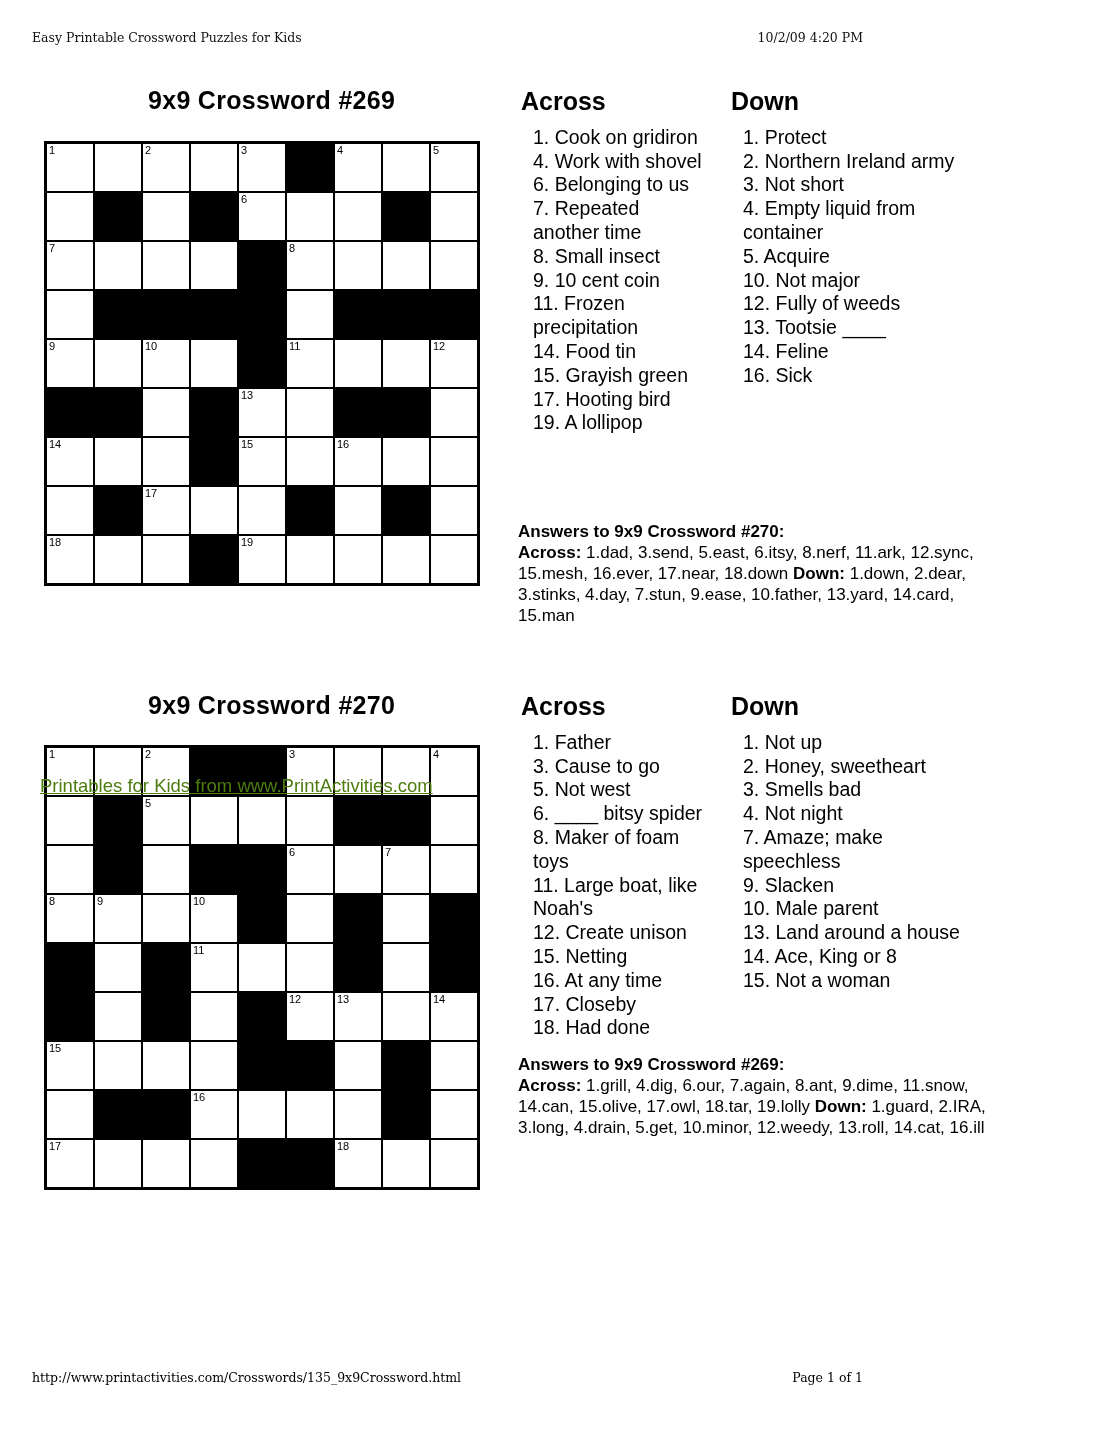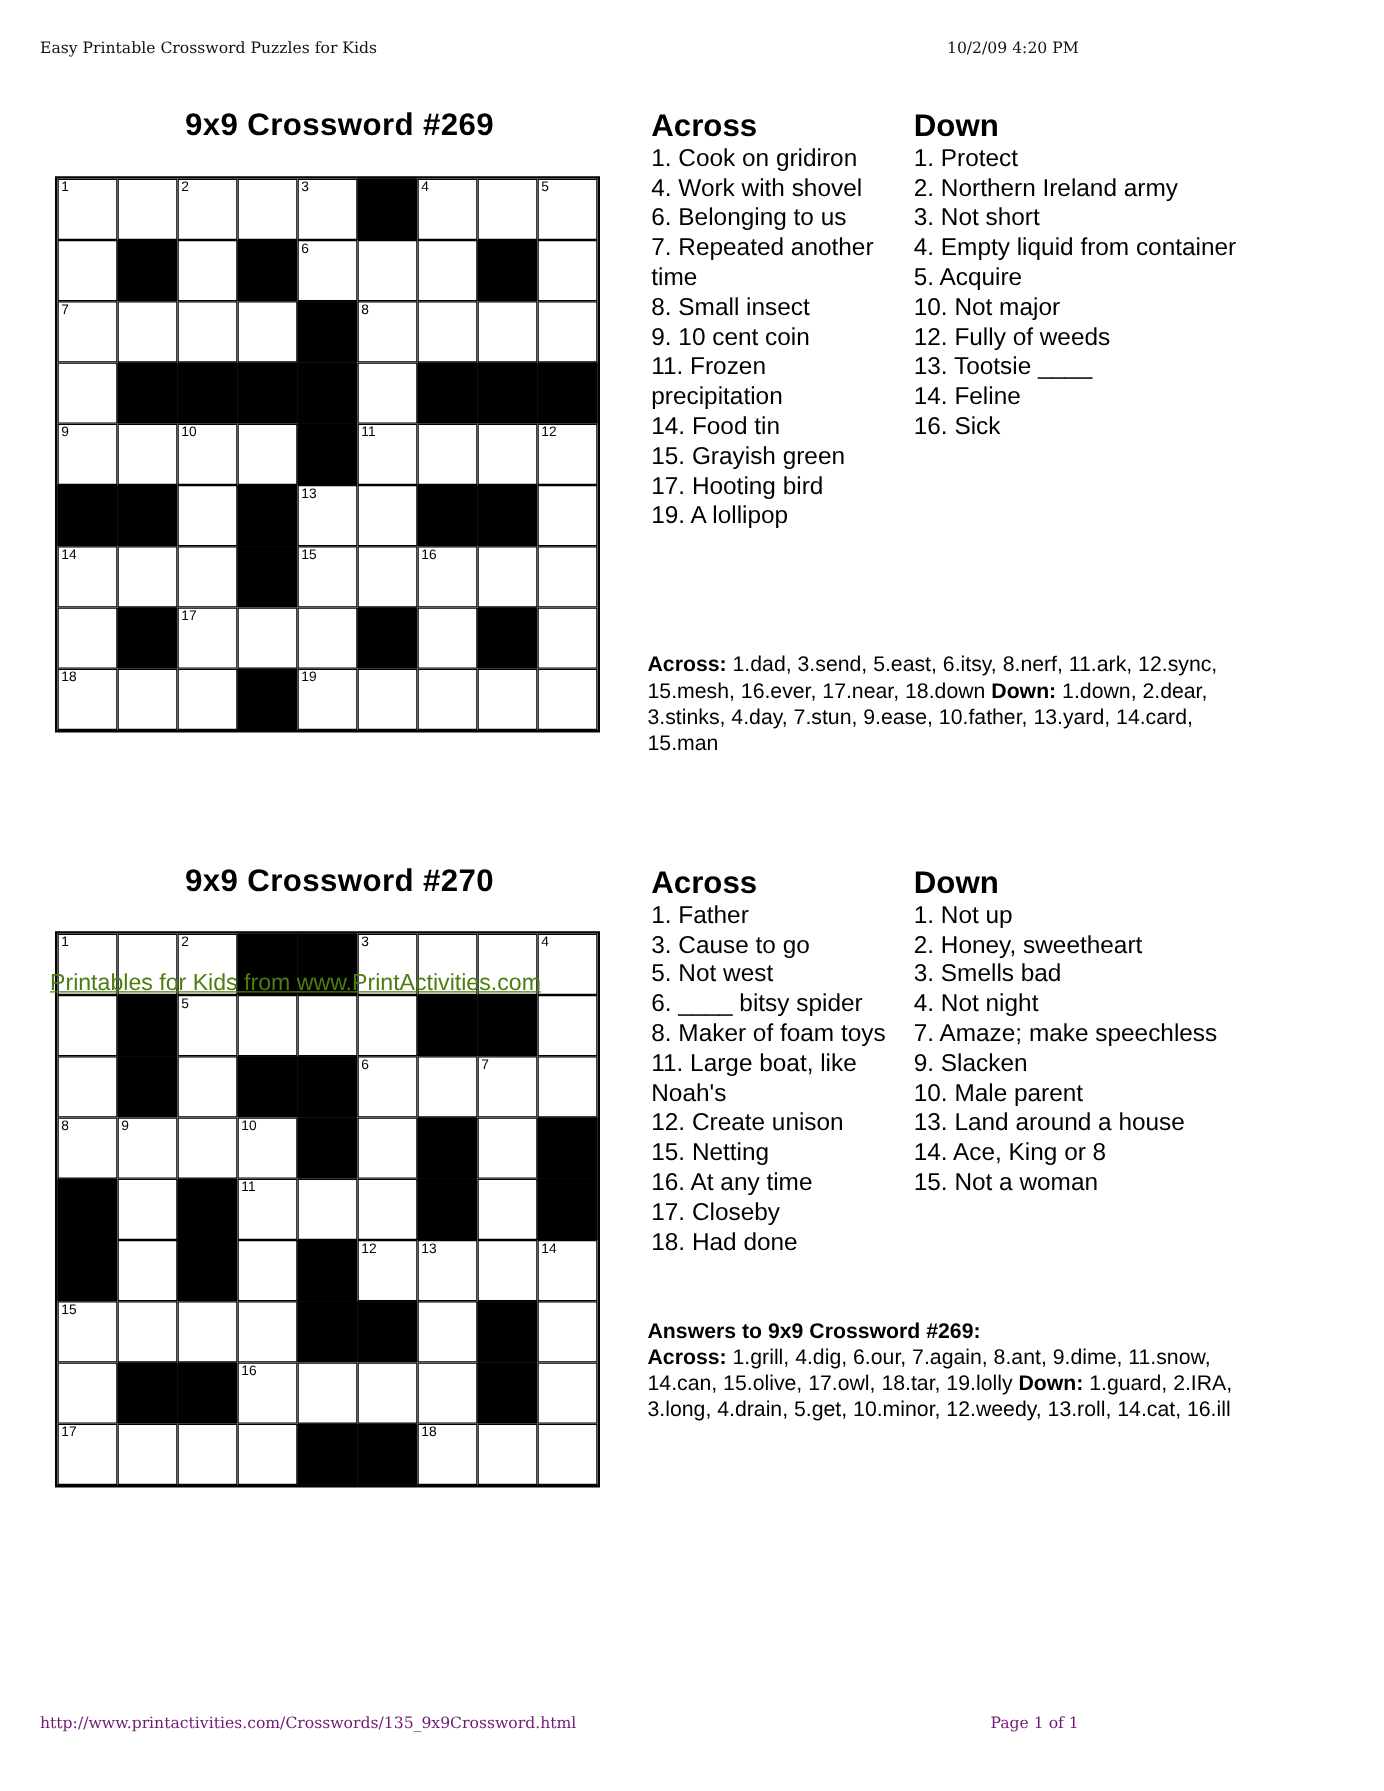--- a/index.html
+++ b/index.html
@@ -33,21 +33,21 @@
   }
   .page-header .left { float: left; }
   .page-header .right { float: right; }
   .page-footer {
     position: absolute;
     bottom: 48px;
     left: 32px;
     right: 32px;
     font-family: "DejaVu Serif", serif;
     font-size: 12.5px;
-    color: #701a75;
+    color: #000000;
     text-align: right;
   }
   .page-footer .left { float: left; }
   .page-footer .right { float: right; }
 
   
   .puzzle {
     position: absolute;
     left: 0;
     width: 1107px;
@@ -95,21 +95,21 @@
     position: absolute;
     font-family: "Liberation Sans", sans-serif;
     font-size: 19.5px;
     line-height: 23.8px;
   }
   .clues h3 {
     margin: 0 0 2px 0;
     font-size: 25px;
     font-weight: bold;
   }
-  .clue-list { list-style: none; margin: 0; padding: 0; }
+  .clue-list { list-style: none; margin: 12px; padding: 0; }
   .clue-list li { margin: 0; padding: 0; }
 
   
   .answers {
     position: absolute;
     font-family: "Liberation Sans", sans-serif;
     font-size: 17px;
     line-height: 21px;
     width: 470px;
   }
@@ -307,20 +307,21 @@
           <li>5. Acquire</li>
           <li>10. Not major</li>
           <li>12. Fully of weeds</li>
           <li>13. Tootsie ____</li>
           <li>14. Feline</li>
           <li>16. Sick</li>
         </ul>
     </div>
 
     <div class="answers" style="top:521px; left:518px;">
+      <div class="ans-title">Answers to 9x9 Crossword #270:</div>
       <div>
         <span class="lbl">Across:</span><span> 1.dad, 3.send, 5.east, 6.itsy, 8.nerf, 11.ark, 12.sync, 15.mesh, 16.ever, 17.near, 18.down </span><span class="lbl">Down:</span><span> 1.down, 2.dear, 3.stinks, 4.day, 7.stun, 9.ease, 10.father, 13.yard, 14.card, 15.man</span>
       </div>
     </div>
   </div>
 
   <div class="puzzle" style="top:0;">
     <div class="puzzle-title" style="top:691px; left:148px;">9x9 Crossword #270</div>
 
     <div class="grid" id="grid-1" style="top:745px; left:44px;">

